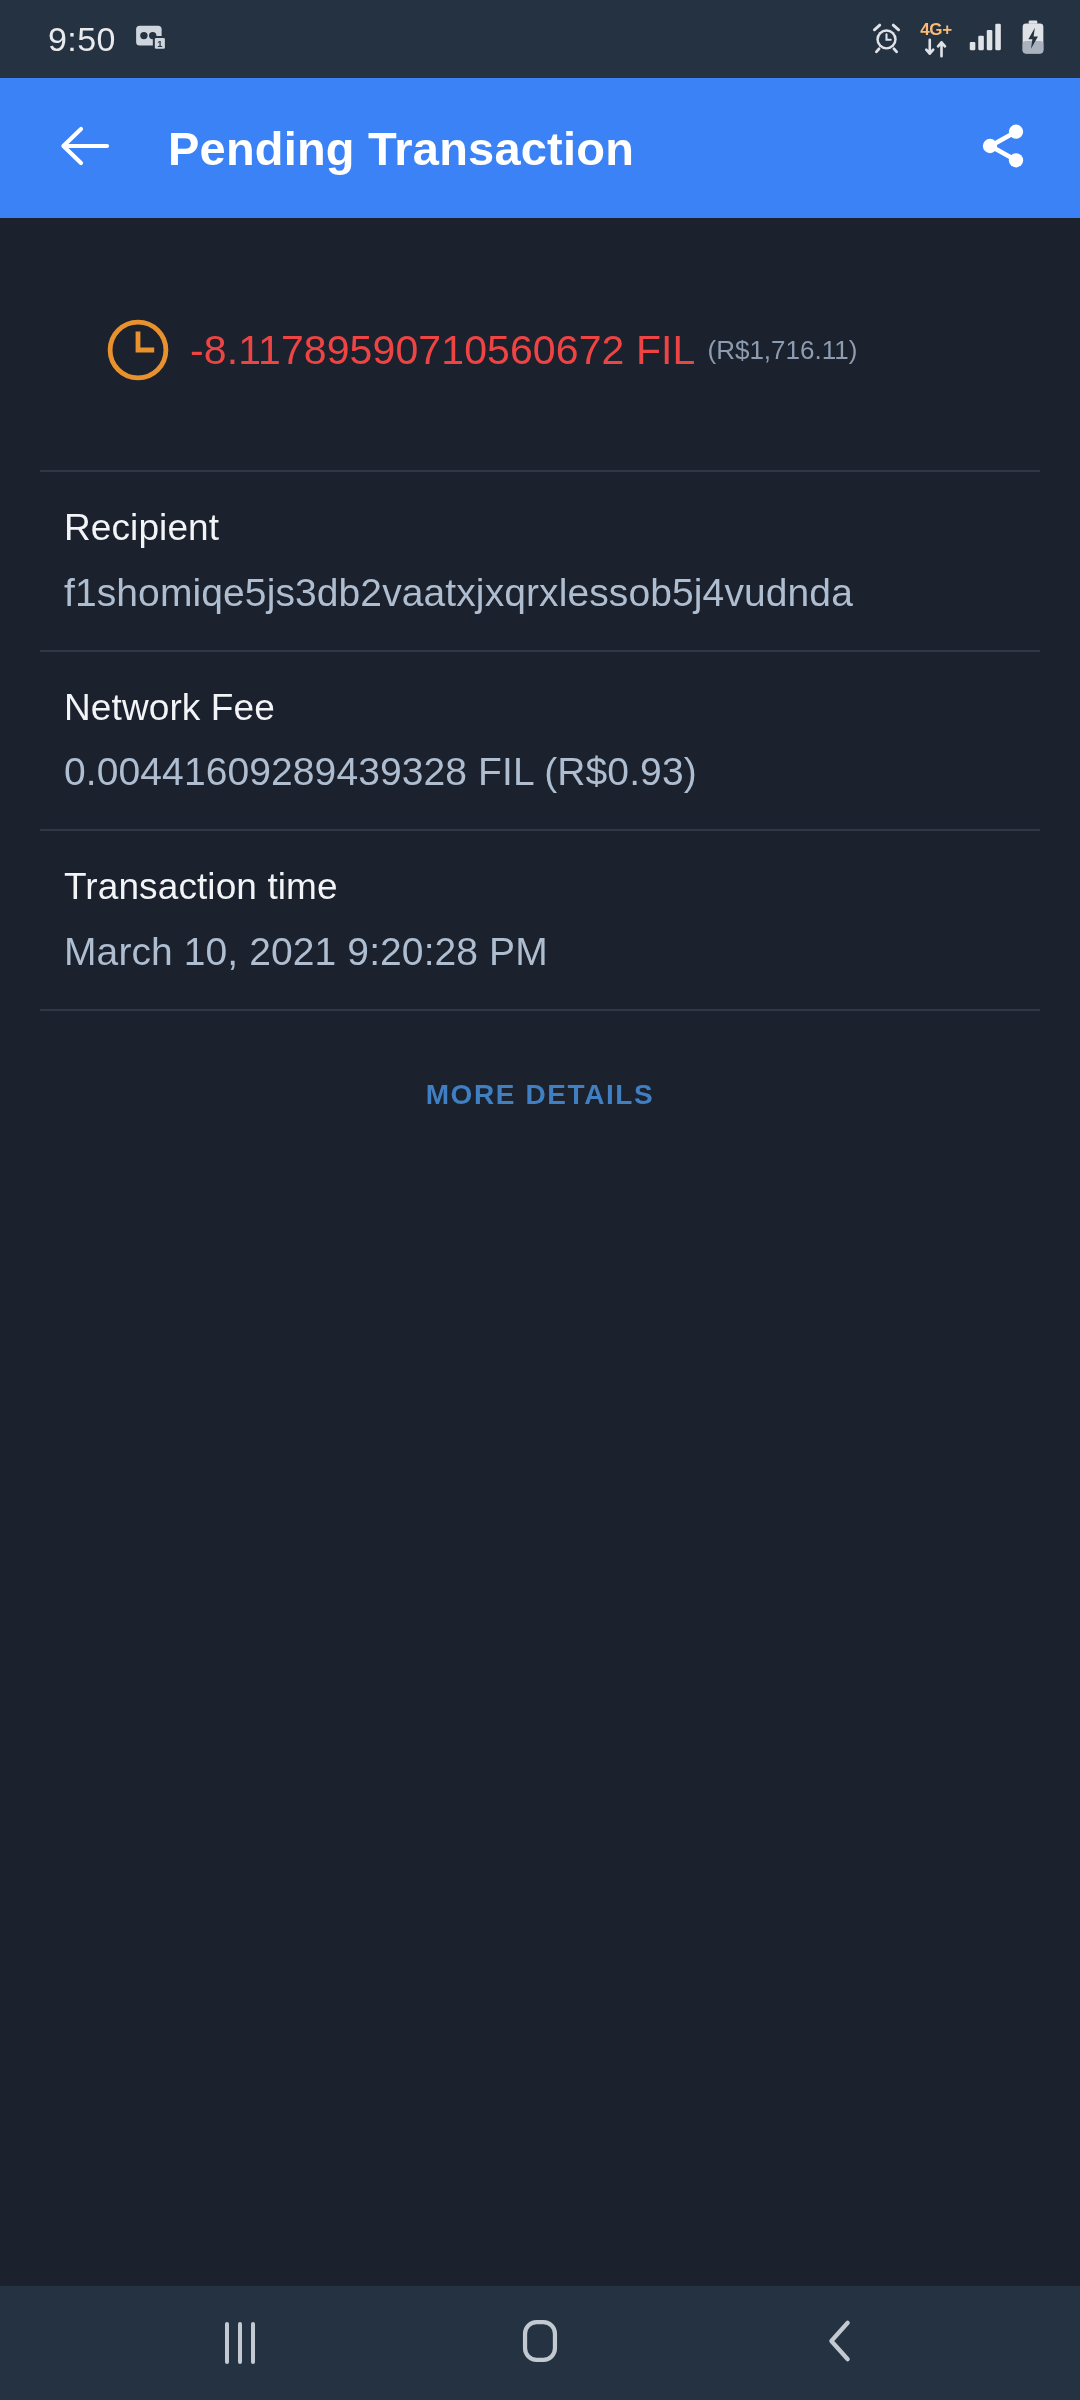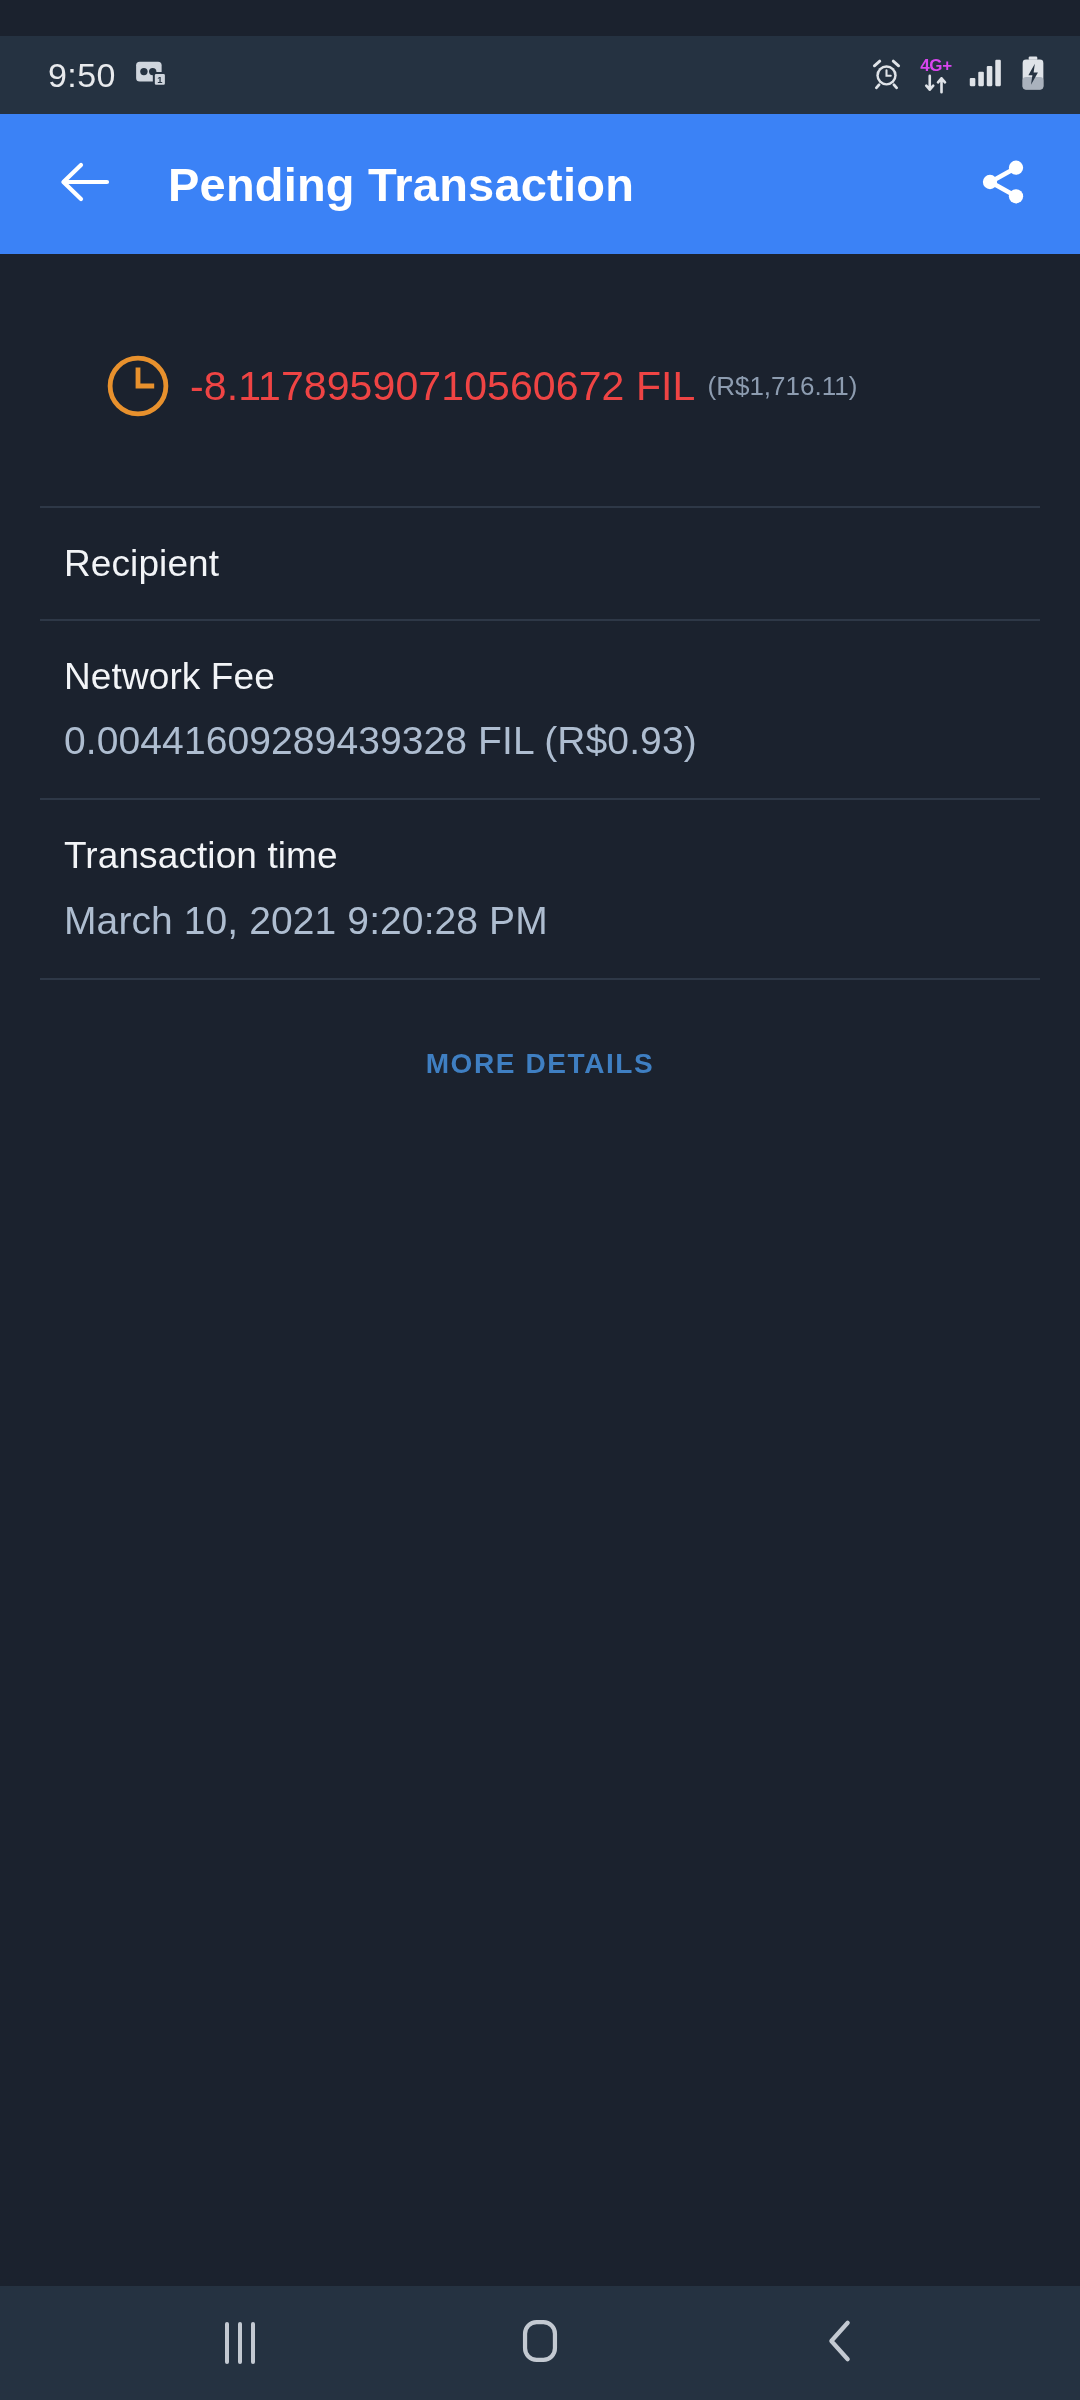--- a/index.html
+++ b/index.html
@@ -11,28 +11,27 @@
     -webkit-font-smoothing:antialiased;
     overflow:hidden;
   }
   .screen { position:relative; width:1080px; height:2400px; display:flex; flex-direction:column; background:#1b222e; }
 
   
   .status-bar {
     height:78px; background:#253241; flex:0 0 78px;
     display:flex; align-items:center; justify-content:space-between;
     padding:0 34px 0 48px;
-    margin-top:36px;
   }
   .status-left { display:flex; align-items:center; gap:18px; }
   .status-clock { color:#e8eaed; font-size:34px; letter-spacing:0.4px; }
   .status-right { display:flex; align-items:center; gap:17px; }
   .si { display:block; }
   .net-stack { display:flex; flex-direction:column; align-items:center; line-height:1; }
-  .net-label { color:#d946ef; font-size:17px; font-weight:bold; letter-spacing:-0.3px; }
+  .net-label { color:#fdba74; font-size:17px; font-weight:bold; letter-spacing:-0.3px; }
 
   
   .app-bar {
     height:140px; flex:0 0 140px; background:#3b82f6;
     display:flex; align-items:center; padding:0 38px 0 46px;
   }
   .back-btn { width:78px; height:78px; display:flex; align-items:center; justify-content:center; cursor:pointer; }
   .app-title {
     color:#ffffff; font-size:47px; font-weight:bold; letter-spacing:0.2px;
     margin-left:44px; flex:1; white-space:nowrap;
@@ -180,20 +179,21 @@
         </svg>
       </span>
       <span class="amount-main">-8.11789590710560672 FIL</span>
       <span class="amount-fiat">(R$1,716.11)</span>
     </div>
 
     <div class="divider top"></div>
 
     <div class="section">
       <div class="section-label">Recipient</div>
+      <div class="section-value">f1shomiqe5js3db2vaatxjxqrxlessob5j4vudnda</div>
     </div>
 
     <div class="divider"></div>
 
     <div class="section">
       <div class="section-label">Network Fee</div>
       <div class="section-value">0.00441609289439328 FIL (R$0.93)</div>
     </div>
 
     <div class="divider"></div>

